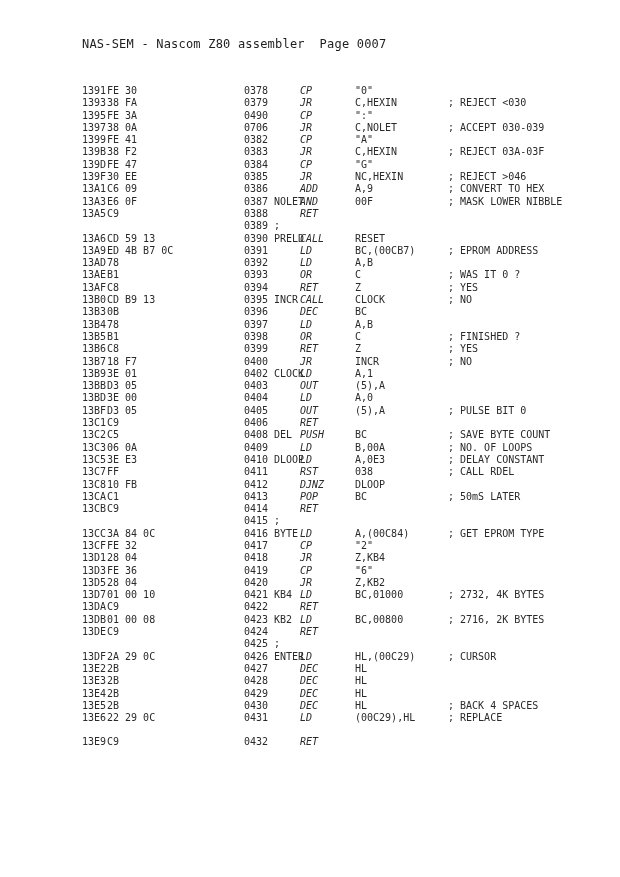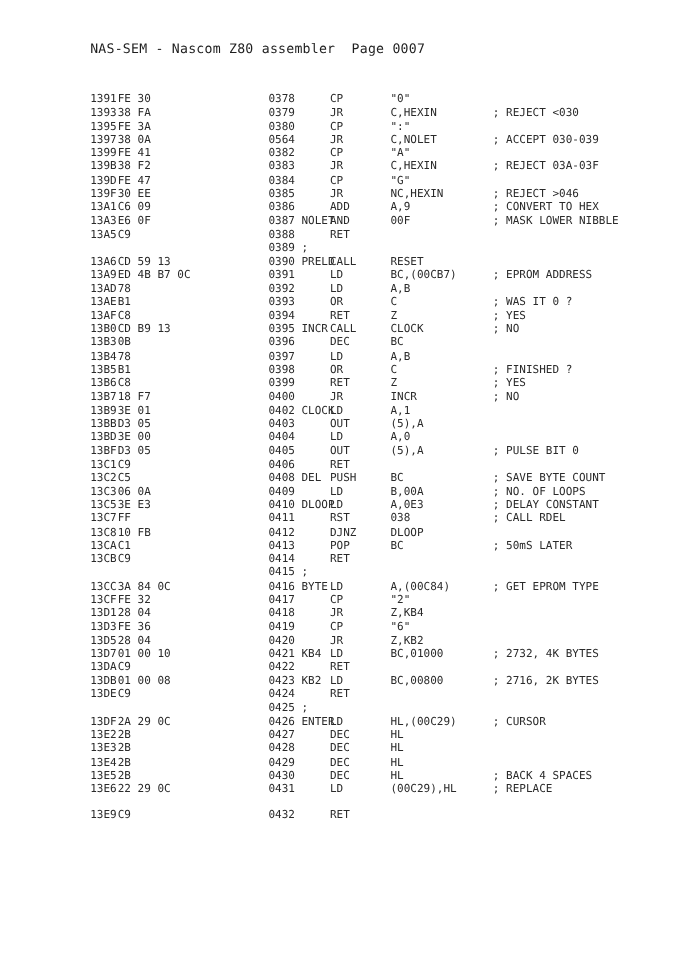--- a/index.html
+++ b/index.html
@@ -14,34 +14,34 @@
     white-space:pre;
   }
   .listing { position:absolute; left:0; top:85px; width:620px; }
   .row { position:relative; height:12.3px; font-size:10px; line-height:12.3px; white-space:pre; }
   .row.gap { margin-top:12px; }
   .row span { position:absolute; top:0; }
   .c-addr { left:82px; }
   .c-bytes { left:107px;text-align:right; }
   .c-line { left:228px;margin-left:16px; }
   .c-label { left:254px;margin-left:20px; }
-  .c-mn { left:300px; }
+  .c-mn { left:300px;font-style:italic; }
   .c-op { left:355px; }
   .c-cm { left:448px; }
 </style>
 </head>
 <body>
 
 <div class="page">
   <div class="header"><span>NAS-SEM - Nascom Z80 assembler</span>  <span>Page 0007</span></div>
   <div class="listing" id="listing">
       <div class="row"><span class="c-addr">1391</span><span class="c-bytes">FE 30</span><span class="c-line">0378</span><span class="c-label"></span><span class="c-mn">CP</span><span class="c-op">"0"</span><span class="c-cm"></span></div>
       <div class="row"><span class="c-addr">1393</span><span class="c-bytes">38 FA</span><span class="c-line">0379</span><span class="c-label"></span><span class="c-mn">JR</span><span class="c-op">C,HEXIN</span><span class="c-cm">; REJECT &lt;030</span></div>
-      <div class="row"><span class="c-addr">1395</span><span class="c-bytes">FE 3A</span><span class="c-line">0380</span><span class="c-label"></span><span class="c-mn">CP</span><span class="c-op">":"</span><span class="c-cm"></span></div>
-      <div class="row"><span class="c-addr">1397</span><span class="c-bytes">38 0A</span><span class="c-line">0564</span><span class="c-label"></span><span class="c-mn">JR</span><span class="c-op">C,NOLET</span><span class="c-cm">; ACCEPT 030-039</span></div>
+      <div class="row"><span class="c-addr">1395</span><span class="c-bytes">FE 3A</span><span class="c-line">0490</span><span class="c-label"></span><span class="c-mn">CP</span><span class="c-op">":"</span><span class="c-cm"></span></div>
+      <div class="row"><span class="c-addr">1397</span><span class="c-bytes">38 0A</span><span class="c-line">0706</span><span class="c-label"></span><span class="c-mn">JR</span><span class="c-op">C,NOLET</span><span class="c-cm">; ACCEPT 030-039</span></div>
       <div class="row"><span class="c-addr">1399</span><span class="c-bytes">FE 41</span><span class="c-line">0382</span><span class="c-label"></span><span class="c-mn">CP</span><span class="c-op">"A"</span><span class="c-cm"></span></div>
       <div class="row"><span class="c-addr">139B</span><span class="c-bytes">38 F2</span><span class="c-line">0383</span><span class="c-label"></span><span class="c-mn">JR</span><span class="c-op">C,HEXIN</span><span class="c-cm">; REJECT 03A-03F</span></div>
       <div class="row"><span class="c-addr">139D</span><span class="c-bytes">FE 47</span><span class="c-line">0384</span><span class="c-label"></span><span class="c-mn">CP</span><span class="c-op">"G"</span><span class="c-cm"></span></div>
       <div class="row"><span class="c-addr">139F</span><span class="c-bytes">30 EE</span><span class="c-line">0385</span><span class="c-label"></span><span class="c-mn">JR</span><span class="c-op">NC,HEXIN</span><span class="c-cm">; REJECT &gt;046</span></div>
       <div class="row"><span class="c-addr">13A1</span><span class="c-bytes">C6 09</span><span class="c-line">0386</span><span class="c-label"></span><span class="c-mn">ADD</span><span class="c-op">A,9</span><span class="c-cm">; CONVERT TO HEX</span></div>
       <div class="row"><span class="c-addr">13A3</span><span class="c-bytes">E6 0F</span><span class="c-line">0387</span><span class="c-label">NOLET</span><span class="c-mn">AND</span><span class="c-op">00F</span><span class="c-cm">; MASK LOWER NIBBLE</span></div>
       <div class="row"><span class="c-addr">13A5</span><span class="c-bytes">C9</span><span class="c-line">0388</span><span class="c-label"></span><span class="c-mn">RET</span><span class="c-op"></span><span class="c-cm"></span></div>
       <div class="row"><span class="c-addr"></span><span class="c-bytes"></span><span class="c-line">0389 ;</span><span class="c-label"></span><span class="c-mn"></span><span class="c-op"></span><span class="c-cm"></span></div>
       <div class="row"><span class="c-addr">13A6</span><span class="c-bytes">CD 59 13</span><span class="c-line">0390</span><span class="c-label">PRELD</span><span class="c-mn">CALL</span><span class="c-op">RESET</span><span class="c-cm"></span></div>
       <div class="row"><span class="c-addr">13A9</span><span class="c-bytes">ED 4B B7 0C</span><span class="c-line">0391</span><span class="c-label"></span><span class="c-mn">LD</span><span class="c-op">BC,(00CB7)</span><span class="c-cm">; EPROM ADDRESS</span></div>

